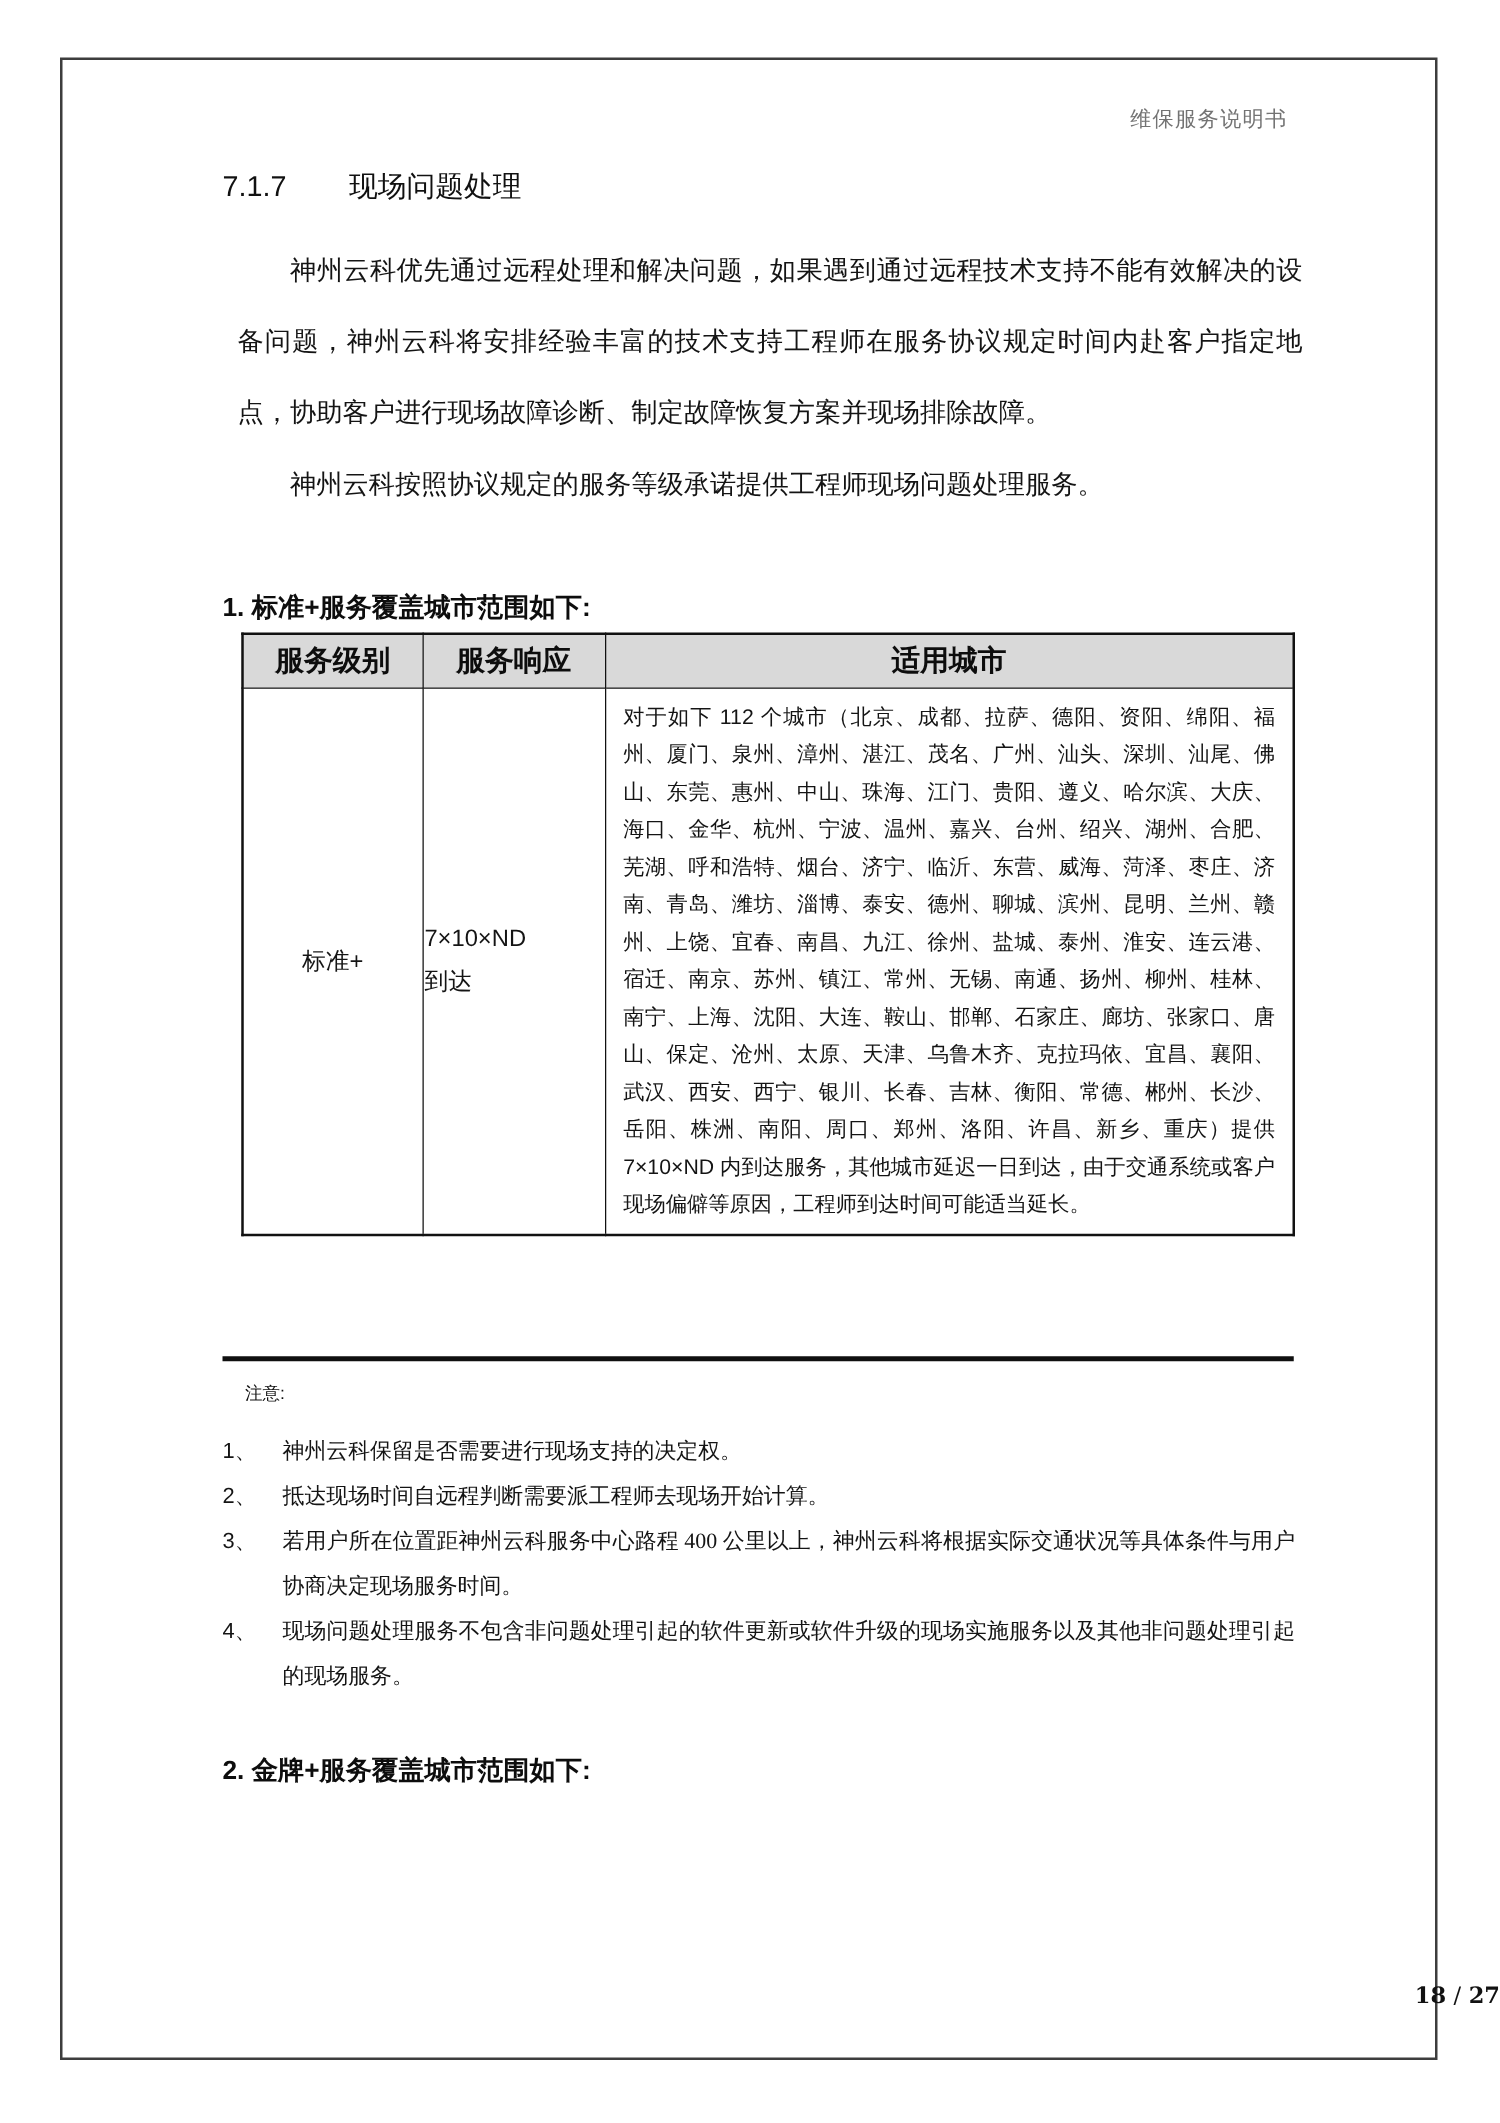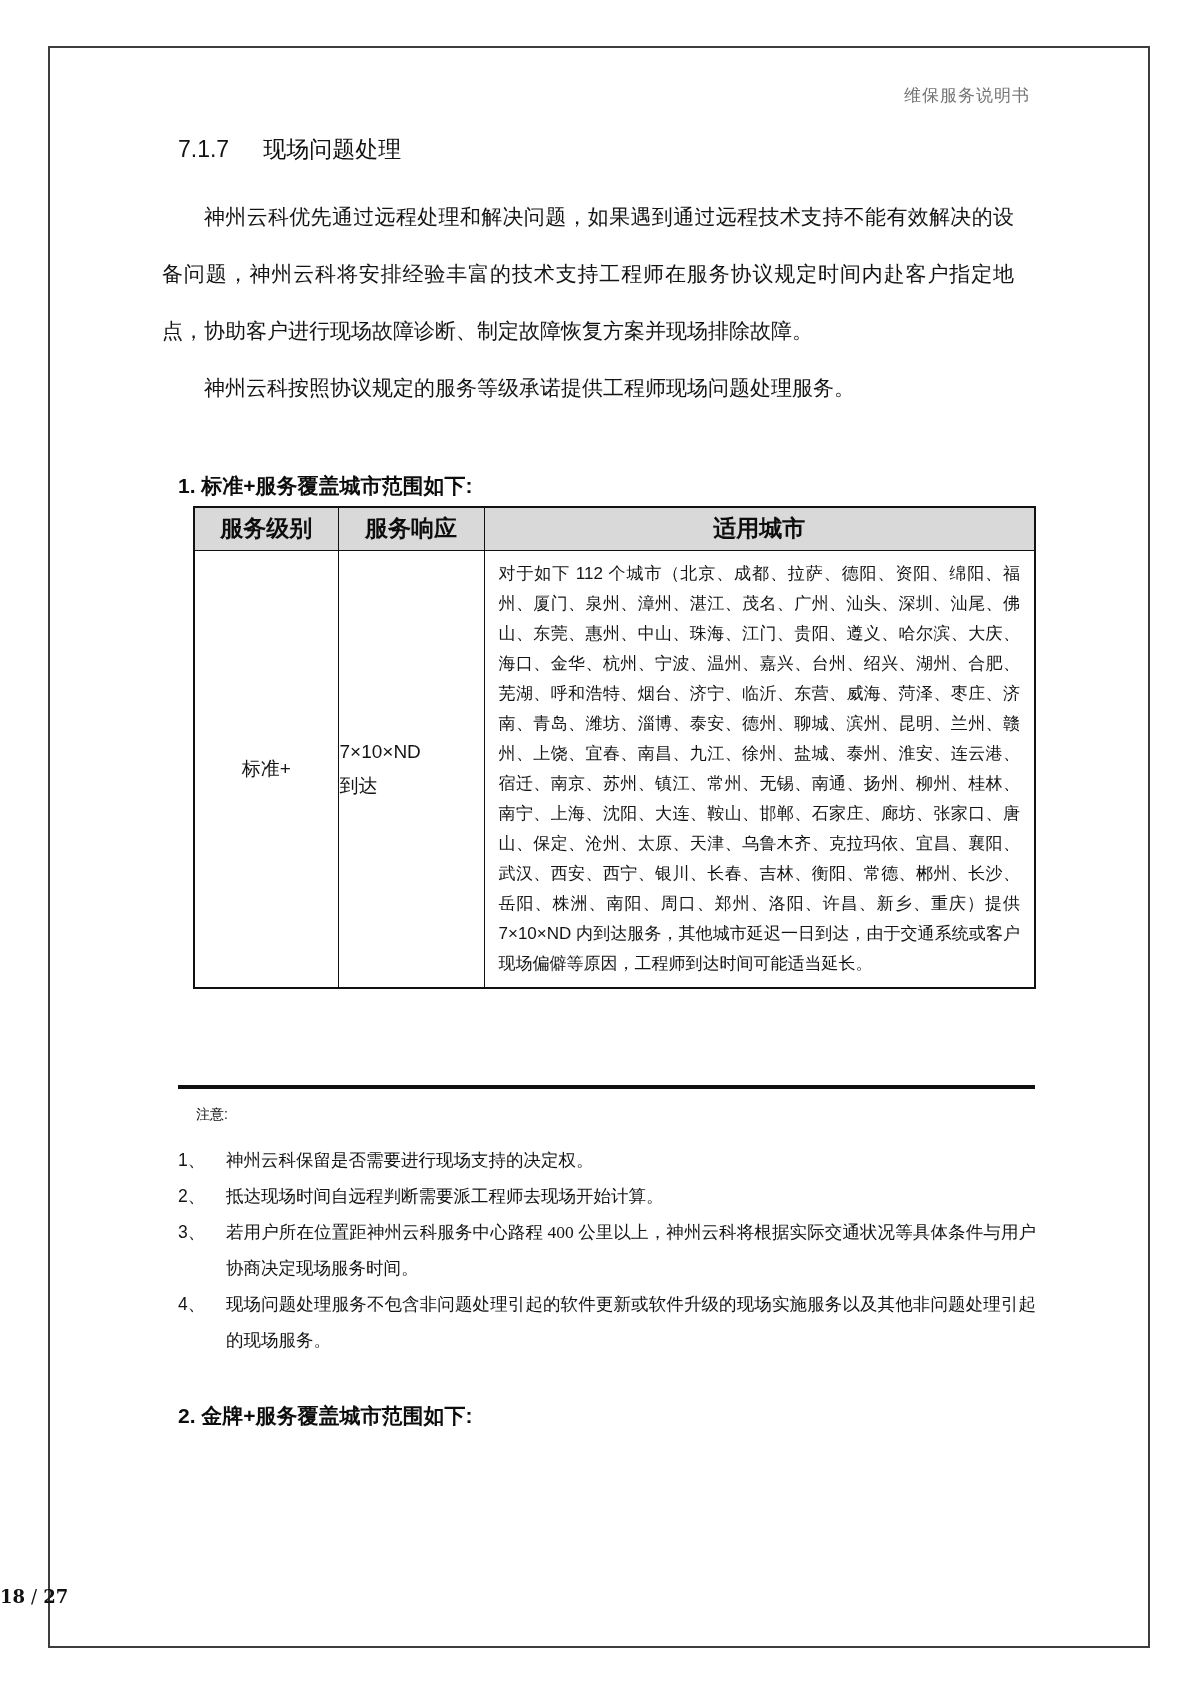--- a/index.html
+++ b/index.html
@@ -14,23 +14,23 @@
   }
   .doc-header{
     position:absolute;top:84px;right:170px;
     font-family:"DejaVu Serif","Liberation Serif",serif;
     font-size:17px;color:#737373;letter-spacing:1px;
   }
   .section-heading{
     position:absolute;left:178px;top:134px;
     font-size:23px;font-weight:400;color:#111;
   }
-  .section-heading .num{margin-right:34px;}
+  .section-heading .num{margin-right:50px;}
   .para{
-    position:absolute;left:162px;width:852px;
+    position:absolute;left:190px;width:852px;
     font-size:21px;line-height:57px;text-align:justify;color:#141414;
   }
   .para.indent{text-indent:42px;}
   #para1{top:188px;}
   #para2{top:359px;}
   .subheading{
     position:absolute;left:178px;width:860px;
     font-size:21px;font-weight:700;color:#0d0d0d;margin-top:28px;
   }
   #subheading1{top:444px;}
@@ -69,21 +69,21 @@
   }
   .notes-list{
     position:absolute;left:178px;top:1142px;width:858px;
   }
   .note-item{
     display:flex;font-size:17.5px;line-height:36px;color:#141414;
   }
   .note-item .note-num{flex:0 0 48px;}
   .note-item .note-text{flex:1 1 auto;text-align:justify;font-family:Liberation Serif, serif;}
   .page-footer{
-    position:absolute;left:0;top:1586px;width:1200px;text-align:left;
+    position:absolute;left:0;top:1586px;width:1200px;text-align:right;
     font-family:"DejaVu Serif","Liberation Serif",serif;
     font-size:18px;color:#111;
   }
   .page-footer .pg{font-weight:700;}
   .page-footer .sep{font-weight:400;padding:0 6px;}
 </style>
 </head>
 <body>
 
 <div class="page-border"></div>

